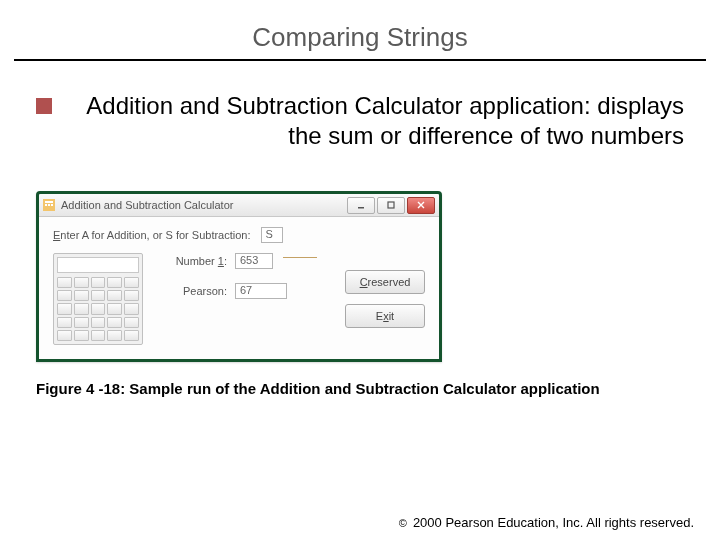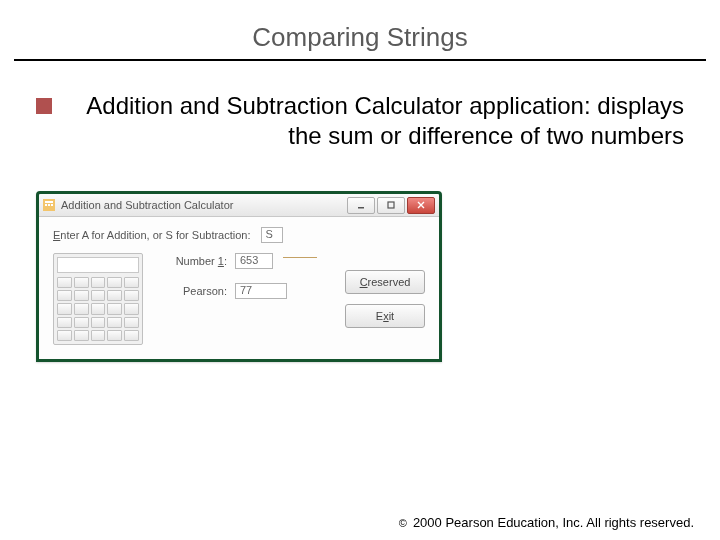--- a/index.html
+++ b/index.html
@@ -342,21 +342,21 @@
 
           <div class="fields-col">
             <div class="field-row">
               <span class="field-label">
                 <span>Number </span><span class="underline-accent">1</span><span>:</span>
               </span>
               <span class="txt num-input">653</span>
             </div>
             <div class="field-row" style="margin-top:14px;">
               <span class="field-label">Pearson:</span>
-              <span class="txt ans-input">77</span>
+              <span class="txt ans-input">67</span>
             </div>
           </div>
 
           <div class="btn-col">
             <div class="form-btn">
               <span class="underline-accent">C</span>
                 <span>reserved</span>
             </div>
             <div class="form-btn">
               <span>E</span>
@@ -365,19 +365,20 @@
             </div>
           </div>
         </div>
 
       </div>
     </div>
 
 
   </div>
 
+  <div class="figure-caption">Figure 4 -18: Sample run of the Addition and Subtraction Calculator application</div>
 
   <div class="footer">
     <span class="copy">©</span>
     <span>2000 Pearson Education, Inc.  All rights reserved.</span>
   </div>
 
 </div>
 
 </body></html>

